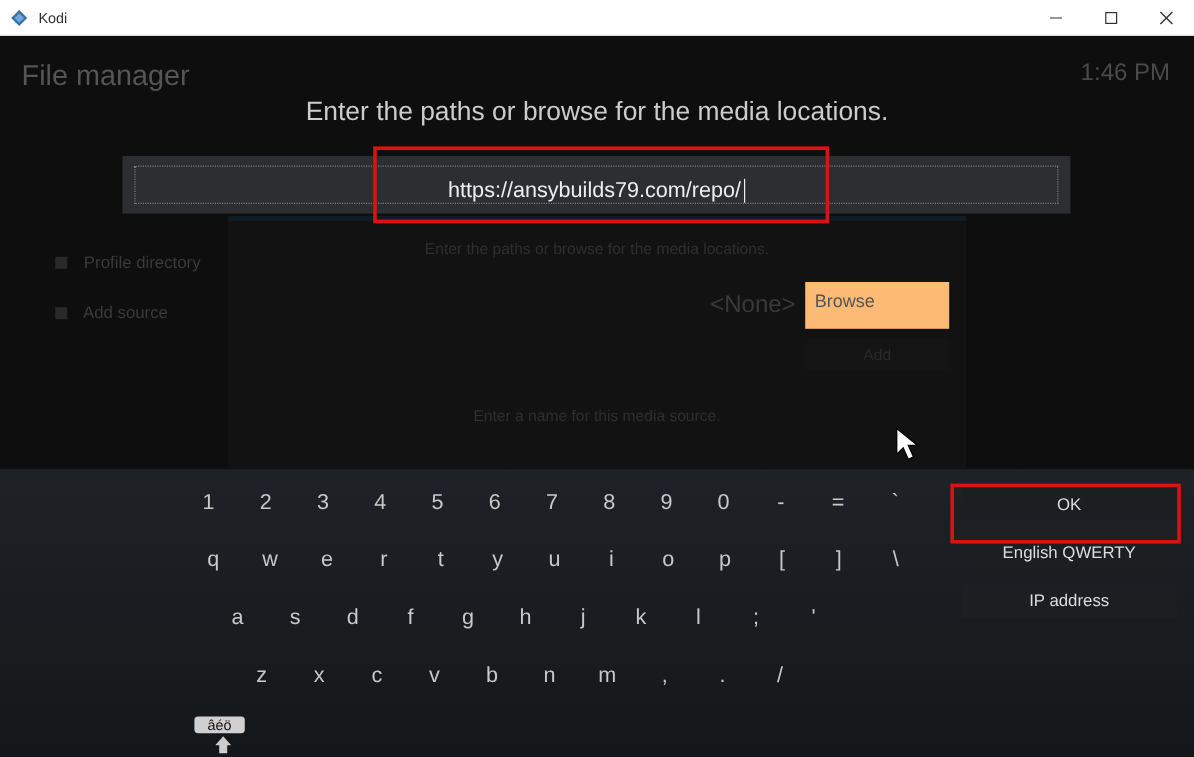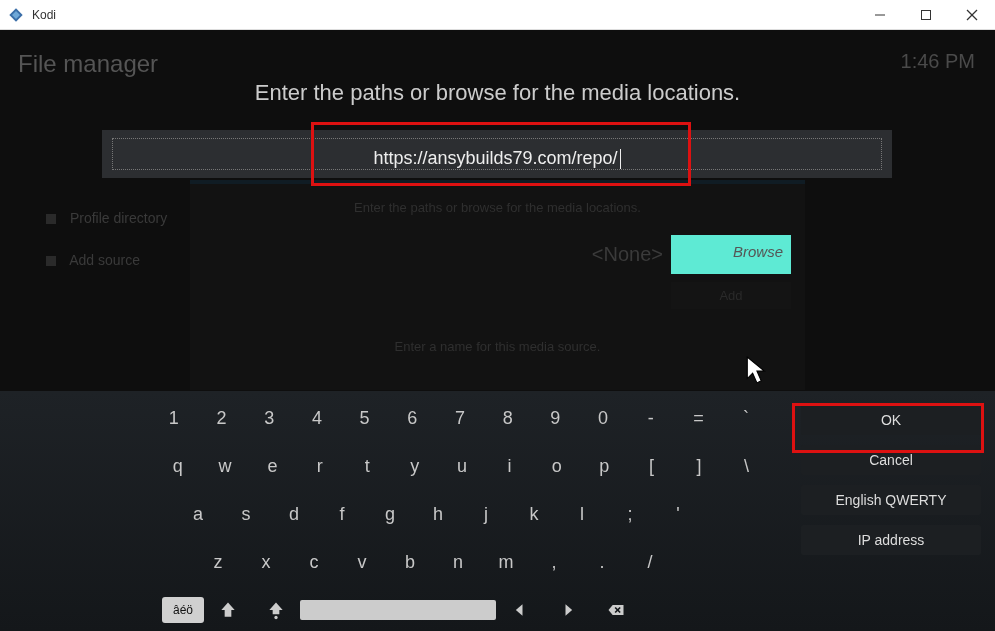--- a/index.html
+++ b/index.html
@@ -45,42 +45,42 @@
 
   
   .bg-dialog {
     position:absolute; top:150px; left:190px; width:615px; height:210px;
     background:#121212; color:#333;
   }
   .bg-blue { height:4px; background:#0a3a5a; opacity:.25; }
   .bg-prompt { text-align:center; margin-top:16px; font-size:13px; color:#2f2f2f; }
   .bg-row { display:flex; margin:20px 14px 0 14px; }
   .bg-none { flex:1; padding:8px; font-size:20px; color:#3a3a3a;text-align:right; }
-  .bg-browse { width:120px; text-align:right; padding:8px; font-size:15px; color:#555; background:#5eead4;font-style:italic; }
+  .bg-browse { width:120px; text-align:left; padding:8px; font-size:15px; color:#555; background:#fdba74; }
   .bg-add { width:120px; text-align:center; padding:6px; font-size:13px; color:#2a2a2a; margin:8px 14px 0 auto; background:#141414; }
   .bg-name { text-align:center; margin-top:30px; font-size:13px; color:#2f2f2f; }
 
   .cursor-arrow { position:absolute; top:325px; left:745px; }
   .cursor-arrow svg { width:26px; height:30px; }
 
   
   .keyboard {
     position:absolute; bottom:0; left:0; width:100%; height:240px;
     background: linear-gradient(#1e2226,#14171a); padding-top:10px;
   }
   .kb-rows { position:absolute; left:150px; top:10px; width:620px; }
   .kb-row { display:flex; margin-bottom:14px; height:34px; }
   .key {
     width:48px; height:34px; display:flex; align-items:center; justify-content:center;
     font-size:18px; color:#c8c8c8; background:transparent; margin-right:0px;
   }
   .kb-row.r2 { margin-left: 4px; }
   .kb-row.r3 { margin-left: 24px; }
   .kb-row.r4 { margin-left: 44px; }
-  .kb-row.r5 { margin-left: 12px; }
+  .kb-row.r5 { margin-left: 12px; flex-direction: column; }
   .key.space { width:196px; background:#ccc; height:20px; margin-top:7px; border-radius:2px; }
   .key.symkey { background:#d0d0d0; color:#111; font-size:12px; border-radius:3px; width:42px; height:26px; margin-top:4px; }
   .key svg { width:20px; height:20px; }
 
   .side-btns { position:absolute; right:14px; top:14px; width:180px; }
   .side-btn {
     height:30px; margin-bottom:10px; display:flex; align-items:center; justify-content:center;
     font-size:14px; color:#ddd; background:#1c1f22; border-radius:2px;
   }
 </style>
@@ -241,20 +241,19 @@
             <svg viewBox="0 0 24 24">
               <path fill="#ccc" d="M8 6 H21 V18 H8 L3 12 Z"></path>
               <line x1="11" y1="9" x2="17" y2="15" stroke="#14171a" stroke-width="2"></line>
               <line x1="17" y1="9" x2="11" y2="15" stroke="#14171a" stroke-width="2"></line>
             </svg>
           </div>
       </div>
     </div>
     <div class="side-btns">
       <div class="side-btn">OK</div>
-      <div class="side-btn">Cancel</div>
       <div class="side-btn">English QWERTY</div>
       <div class="side-btn">IP address</div>
     </div>
   </div>
 
   <div class="red-box-ok"></div>
 </div>
 
 </body></html>

